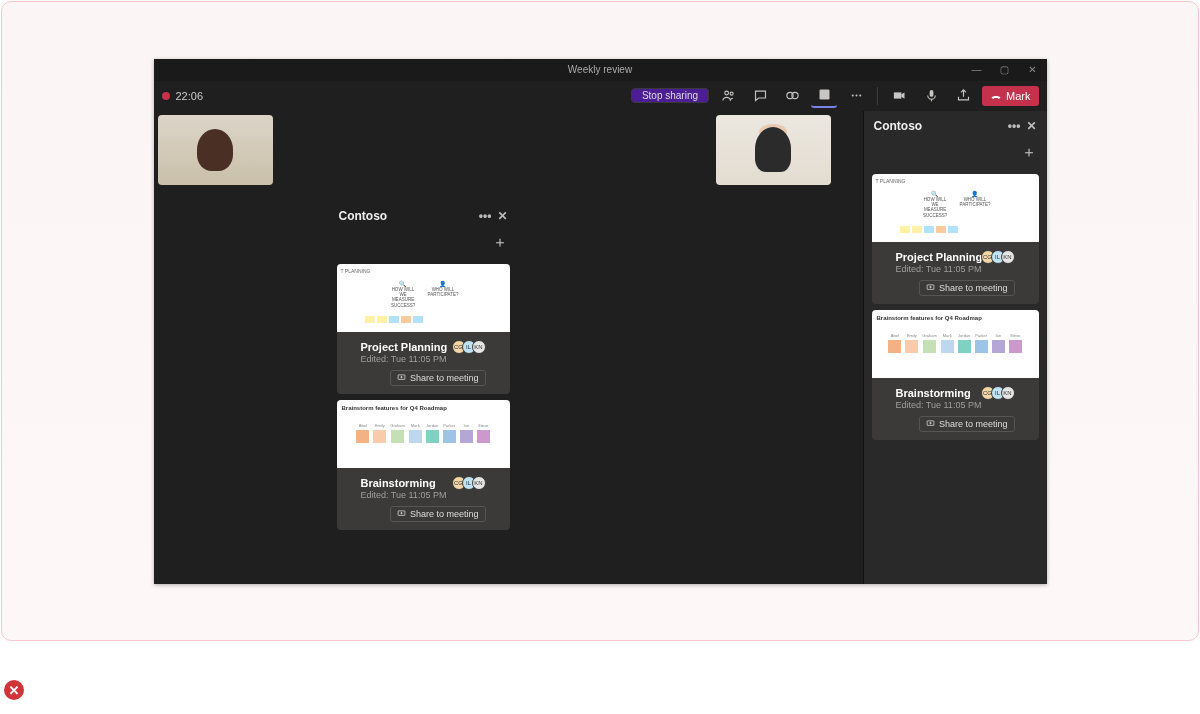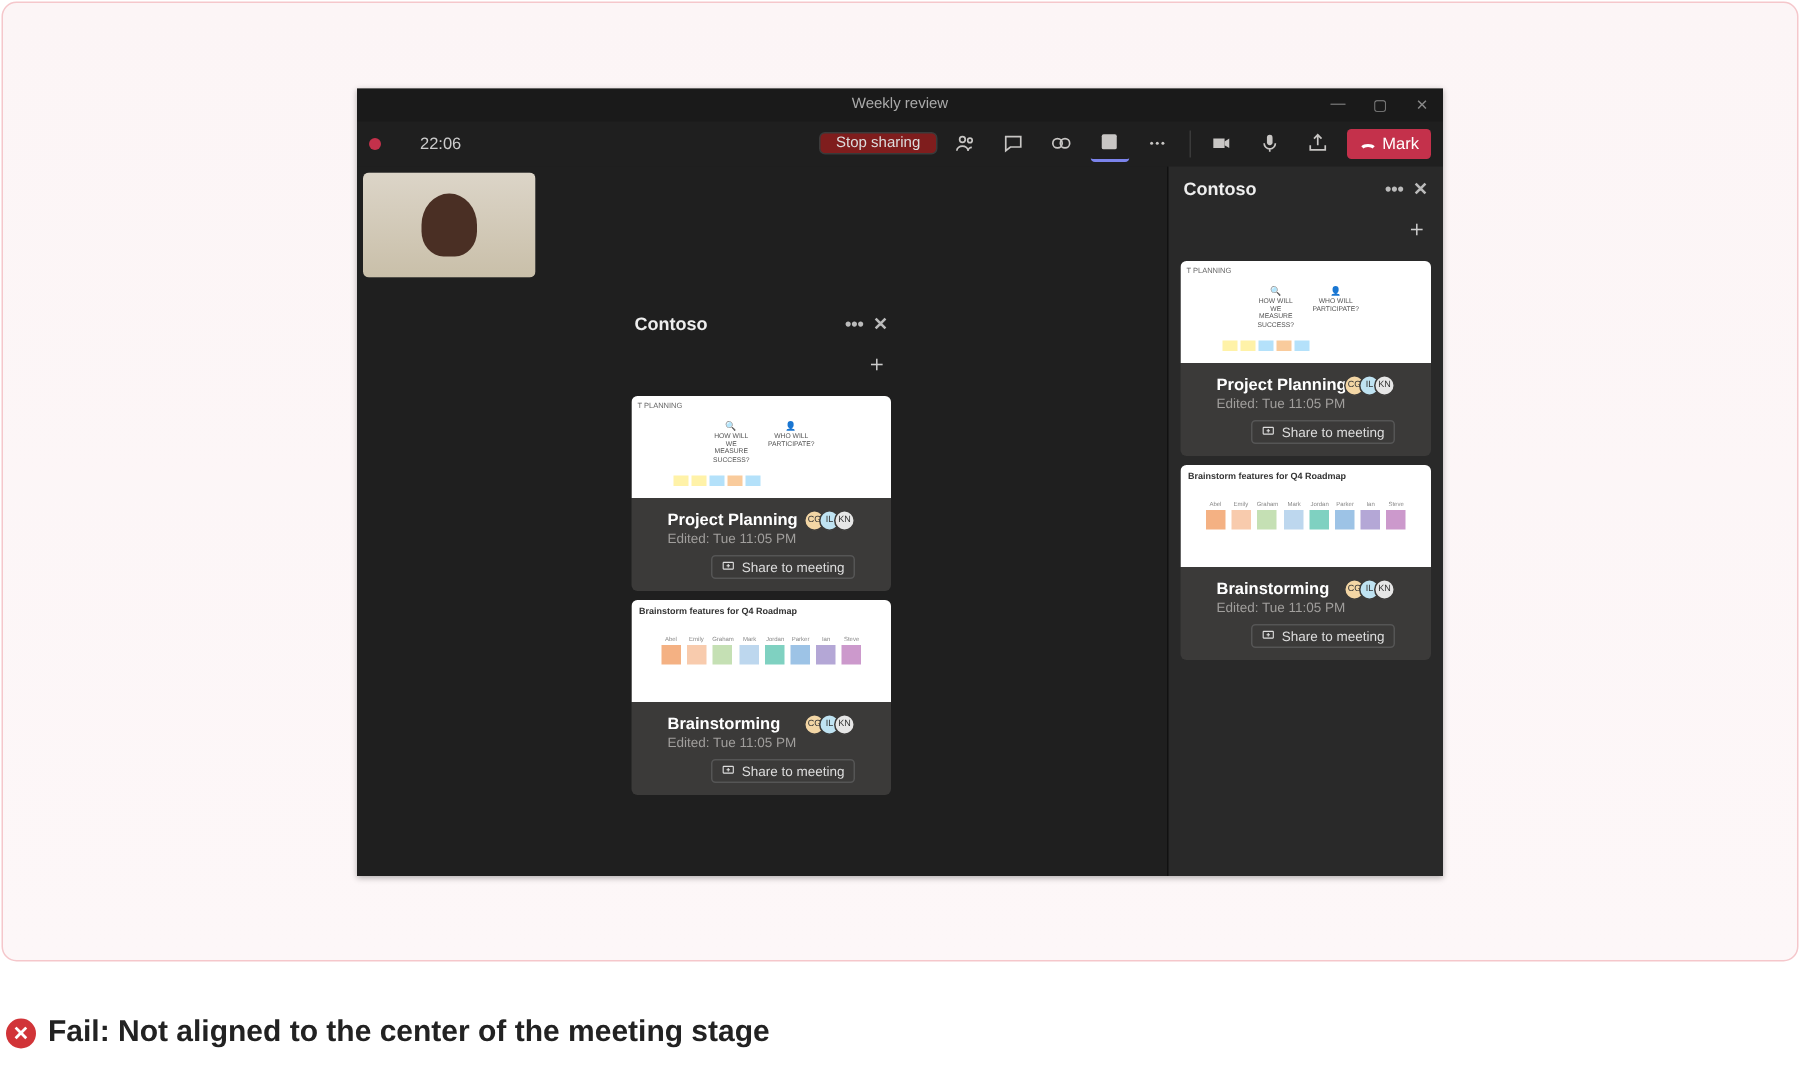--- a/index.html
+++ b/index.html
@@ -1,26 +1,26 @@
 <!DOCTYPE html>
 <html><head>
 <meta charset="utf-8">
 <style>
   * { box-sizing: border-box; margin: 0; padding: 0; }
   body { font-family: "Segoe UI", Arial, sans-serif; background: #fff; width: 1200px; height: 714px; overflow: hidden; }
   .frame { width: 1198px; height: 640px; border: 1px solid #f5c7cb; border-radius: 10px; margin: 1px; background: linear-gradient(#fcf5f6,#fdf7f8); position: relative; display:flex; align-items:center; justify-content:center;}
-  .teams { width: 724px; height: 525px; background: #1f1f1f; border-radius:0; position:relative; overflow:hidden; box-shadow: 0 1px 4px rgba(0,0,0,.3);}
+  .teams { width: 893px; height: 525px; background: #1f1f1f; border-radius:0; position:relative; overflow:hidden; box-shadow: 0 1px 4px rgba(0,0,0,.3);}
   .titlebar { height:22px; background:#1a1a1a; color:#aaa; font-size:10px; display:flex; align-items:center; justify-content:center; position:relative;}
   .winbtns { position:absolute; right:0; top:0; display:flex; gap:0;}
   .winbtn { width:28px; height:22px; display:flex; align-items:center; justify-content:center; color:#888; font-size:10px;}
   .toolbar { height:30px; display:flex; align-items:center; padding:0 8px; gap:6px; background:#1f1f1f;}
   .rec { width:8px; height:8px; border-radius:50%; background:#c4314b; display:inline-block;}
-  .time { color:#ccc; font-size:11px; margin-left:20px;}
+  .time { color:#ccc; font-size:11px; margin-left:0;}
   .tspacer { flex:1; }
-  .pill { background:#7f1d1d; color:#ddd; font-size:10px; padding:1px 10px; border-radius:4px; border:1px solid #3a3a3a;}
+  .pill { background:#4c1d95; color:#ddd; font-size:10px; padding:1px 10px; border-radius:4px; border:1px solid #3a3a3a;}
   .iconbtn { width:26px; height:24px; display:flex; align-items:center; justify-content:center; color:#c8c6c4; border-radius:3px;}
   .iconbtn.active { border-bottom:2px solid #7b83eb;}
   .iconbtn svg { width:15px; height:15px;}
   .leave { background:#c4314b; color:#fff; font-size:11px; padding:4px 8px; border-radius:3px; display:flex; align-items:center; gap:4px;}
   .leave svg{width:12px;height:12px;}
   .stage { position:relative; height: calc(100% - 52px); background:#1f1f1f; }
   .video { position:absolute; border-radius:4px; overflow:hidden; background:#333;}
   .video.a { left:4px; top:4px; width:115px; height:70px;}
   .video.b { left:562px; top:4px; width:115px; height:70px;}
   .avatar-box{width:100%;height:100%;}
@@ -380,14 +380,13 @@
               </div>
             </div>
           </div>
       </div>
     </div>
   </div>
 </div>
 
 <div class="caption">
   <span class="failicon">✕</span>
-  <span>Fail: Not aligned to the center of the meeting stage</span>
 </div>
 
 </body></html>

